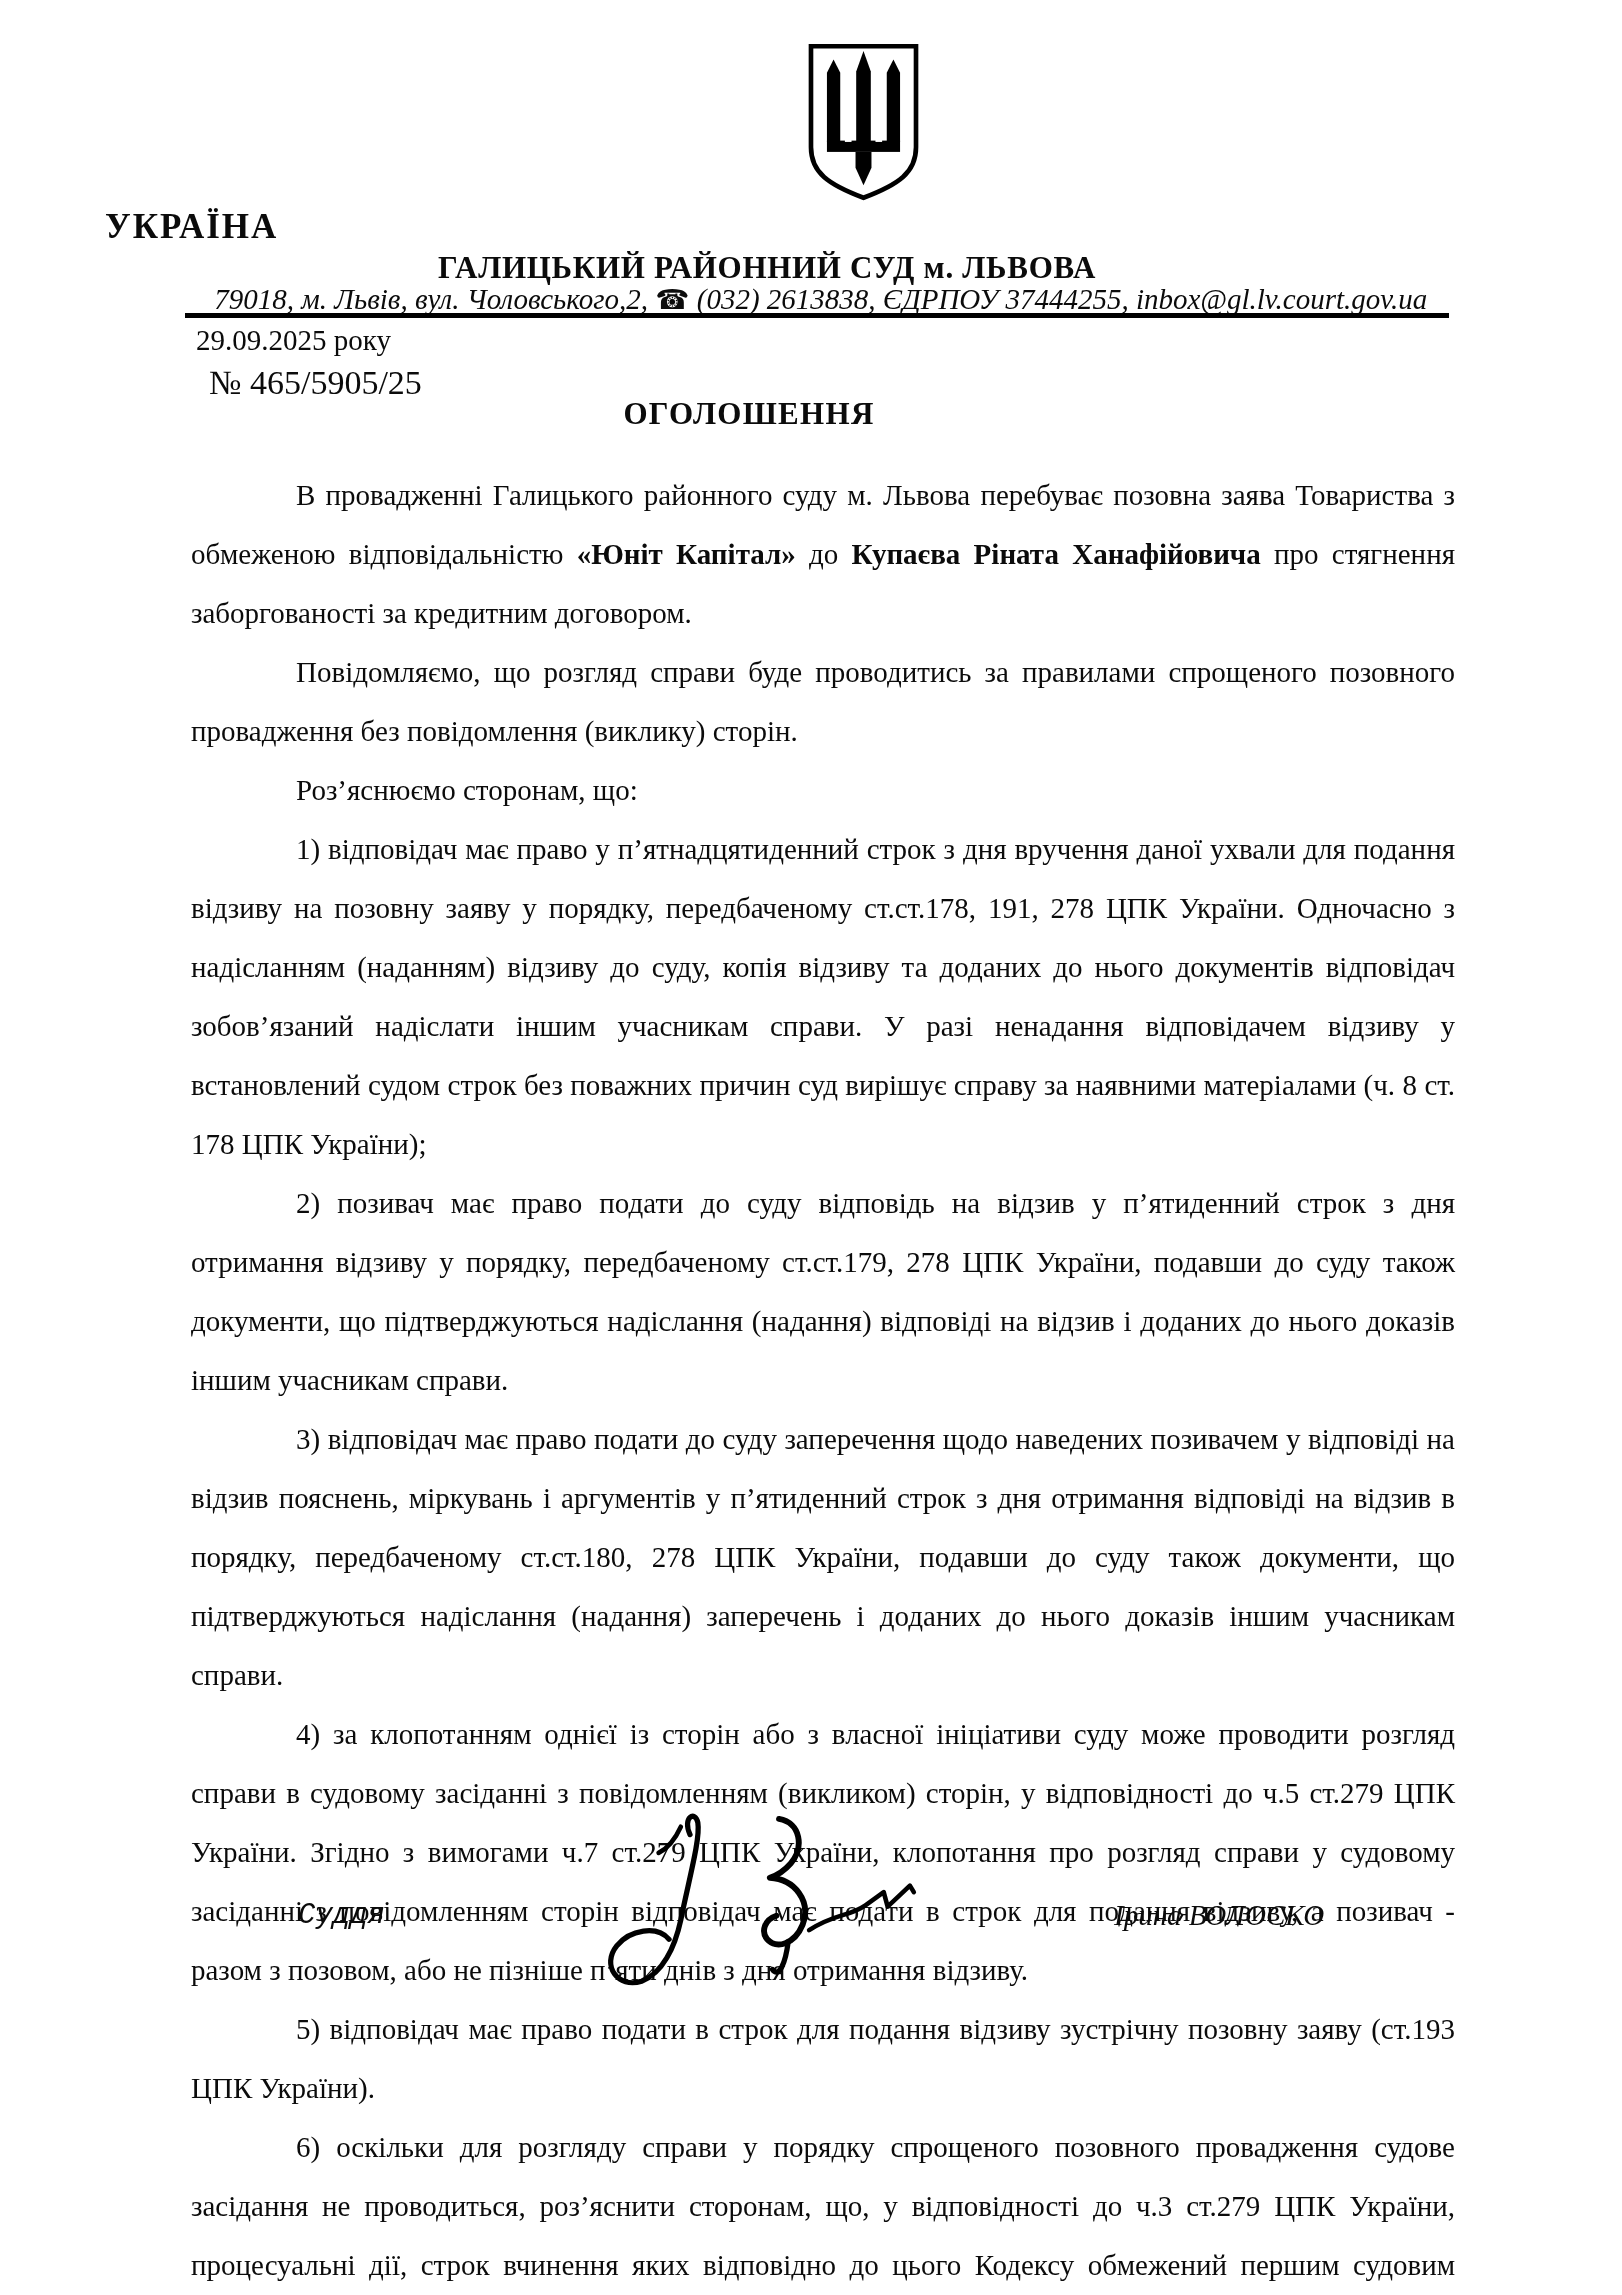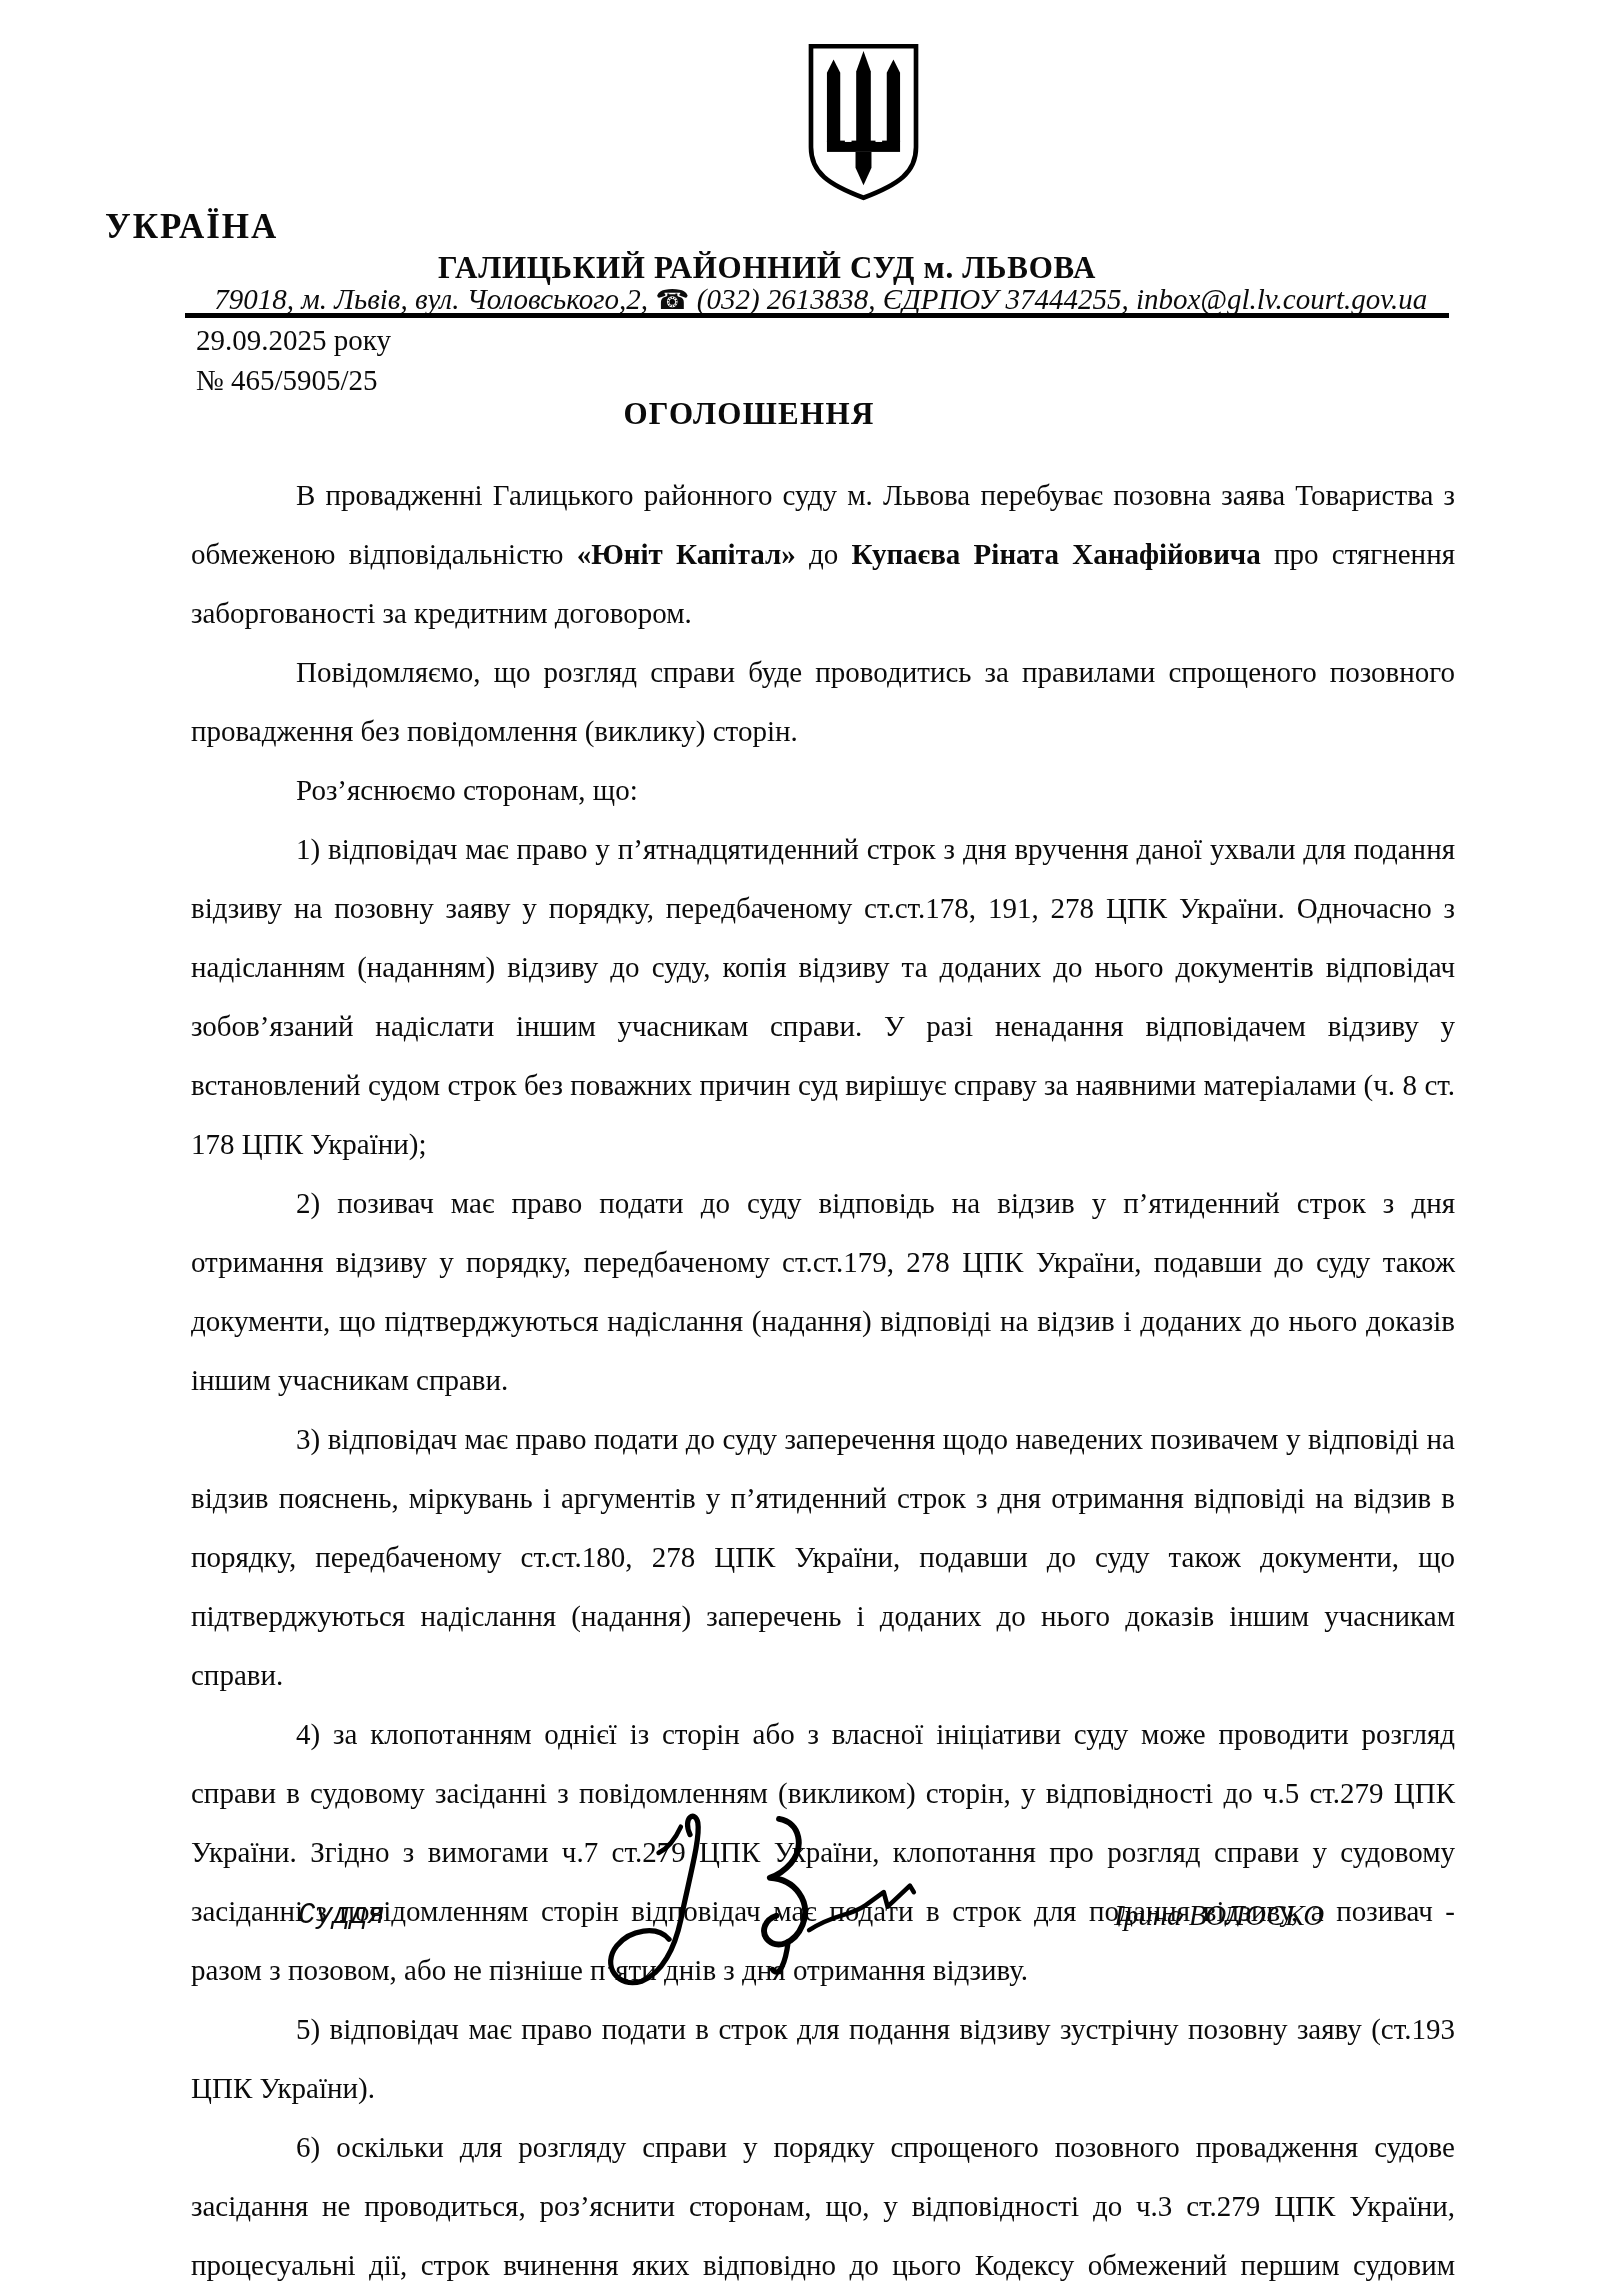--- a/index.html
+++ b/index.html
@@ -24,21 +24,21 @@
     text-align:center;font-weight:bold;font-size:31px;letter-spacing:0.7px;
   }
   .address{
     position:absolute;left:0;top:283px;width:1622px;
     box-sizing:border-box;padding-left:19.6px;
     text-align:center;font-style:italic;font-size:29px;
   }
   .phone-glyph{font-family:"DejaVu Sans",sans-serif;font-style:normal;font-size:27.5px;}
   .rule{position:absolute;left:185px;top:313px;width:1264px;height:4.6px;background:#000;}
   .date-line{position:absolute;left:196px;top:324px;font-size:29px;}
-  .case-number{position:absolute;left:196px;top:364px;font-size:29px;}
+  .case-number{position:absolute;left:209px;top:364px;font-size:34px;}
   .doc-title{
     position:absolute;left:0;top:396px;width:1498px;
     text-align:center;font-weight:bold;font-size:31px;letter-spacing:1.3px;
   }
   .body-text{
     position:absolute;left:191px;top:466px;width:1264px;
     font-size:29px;line-height:59px;
     text-align:justify;
   }
   .body-text p{margin:0;text-indent:105px;}

